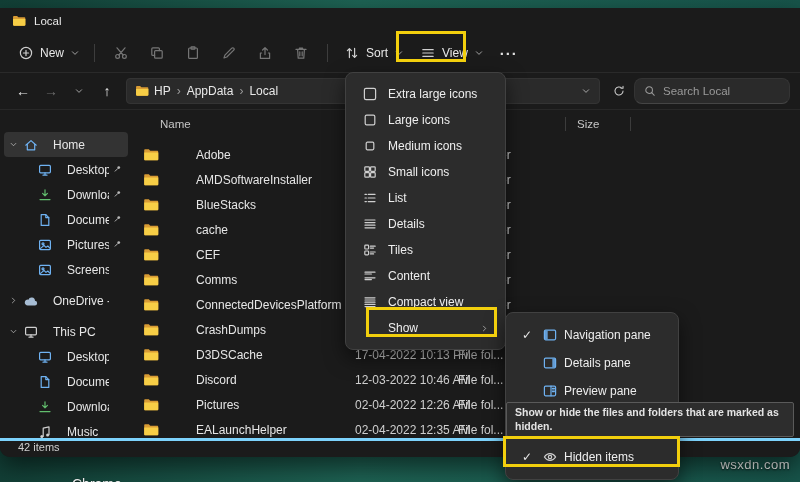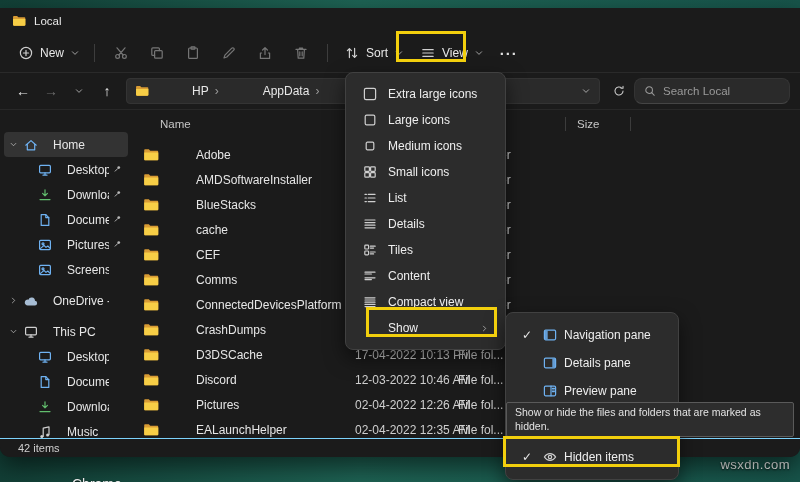--- a/index.html
+++ b/index.html
@@ -21,21 +21,21 @@
   .dim svg{opacity:.5;}
   .vsep{width:1px;height:18px;background:#3d3d3d;margin:0 8px;}
   .more-dots{font-size:15px;font-weight:bold;letter-spacing:1px;color:#e0e0e0;}
 
   .addrbar{height:37px;display:flex;align-items:center;padding:0 10px;gap:2px;border-bottom:1px solid #282828;}
   .nav-btn{width:26px;height:26px;display:flex;align-items:center;justify-content:center;color:#e8e8e8;
            font-size:14px;background:transparent;border:none;border-radius:4px;}
   .nav-btn.disabled{color:#6d6d6d;}
   .addr-field{flex:1;height:26px;background:#2a2a2a;border:1px solid #343434;border-radius:4px;
               display:flex;align-items:center;padding:0 8px;gap:2px;margin:0 4px;}
-  .crumb{font-size:12px;color:#e8e8e8;padding:0 3px;white-space:nowrap;margin-left:38px;}
+  .crumb{font-size:12px;color:#e8e8e8;padding:0 3px;white-space:nowrap;}
   .crumb-sep{color:#9a9a9a;font-size:12px;padding:0 3px;}
   .addr-chev{margin-left:auto;}
   .search-field{width:156px;height:26px;background:#2a2a2a;border:1px solid #343434;border-bottom-color:#454545;
                 border-radius:8px;display:flex;align-items:center;gap:6px;padding:0 8px;}
   .search-ph{font-size:11.5px;color:#9a9a9a;white-space:nowrap;}
 
   .body{position:absolute;top:102px;left:0;right:0;bottom:19px;display:flex;overflow:hidden;}
   .sidebar{width:132px;padding-top:22px;overflow:hidden;flex:none;}
   .side-item{height:25px;display:flex;align-items:center;margin:0 4px;padding:0 5px;border-radius:4px;
              color:#e6e6e6;font-size:12px;}
@@ -50,22 +50,22 @@
 
   .main{flex:1;position:relative;}
   .cols{height:28px;display:flex;align-items:center;color:#c6c6c6;font-size:11.5px;position:relative;padding-left:28px;}
   .col-size{position:absolute;left:445px;}
   .col-div{position:absolute;top:7px;width:1px;height:14px;background:#3c3c3c;}
   .rows{margin-top:4px;}
   .file-row{height:25px;display:flex;align-items:center;font-size:12px;color:#e6e6e6;padding-left:11px;position:relative;gap:30px;}
   .f-name{margin-left:7px;white-space:nowrap;}
   .f-date{position:absolute;left:223px;color:#cfcfcf;white-space:nowrap;}
   .f-type{position:absolute;left:326px;color:#cfcfcf;white-space:nowrap;}
-  .statusbar{position:absolute;left:0;right:0;bottom:0;height:19px;display:flex;align-items:center;
-             padding-left:18px;font-size:11px;color:#cfcfcf;border-top:1px solid #7dd3fc;background:#1b1b1b;}
+  .statusbar{position:absolute;left:0;right:0;bottom:0;height:19px;display:flex;align-items:flex-start;
+             padding-left:18px;font-size:11px;color:#cfcfcf;border-top:3px solid #7dd3fc;background:#1b1b1b;}
 
   
   .i16,.icon-slot{width:16px;height:16px;display:inline-flex;flex:none;}
   .i16 svg,.icon-slot svg{width:16px;height:16px;display:block;}
   .i10{width:10px;height:10px;display:inline-flex;flex:none;}
   .i10 svg{width:10px;height:10px;}
   .i14{width:14px;height:14px;display:inline-flex;flex:none;}
   .i14 svg{width:14px;height:14px;}
   .rot90 svg{transform:rotate(90deg);}
 
@@ -77,21 +77,21 @@
   .menu-item{height:26px;display:flex;align-items:center;gap:10px;padding:0 8px;border-radius:4px;
              color:#eeeeee;font-size:12px;position:relative;}
   .show-submenu .menu-item{height:28px;gap:6px;}
   .mi-label{white-space:nowrap;}
   .mi-arrow{margin-left:auto;display:inline-flex;}
   .mi-arrow svg{width:9px;height:9px;}
   .check-slot{width:14px;color:#e8e8e8;font-size:12px;flex:none;}
   .sub-hidden-offset{margin-top:10px;}
 
   .tooltip{position:absolute;left:506px;top:402px;width:288px;background:#2d2d2d;border:1px solid #5a5a5a;
-           color:#e3e3e3;font-size:10.5px;line-height:1.3;padding:3px 8px;z-index:30;border-radius:2px;}
+           color:#e3e3e3;font-size:10.5px;line-height:1.3;padding:3px 8px;z-index:30;border-radius:2px;font-weight:bold;}
 
   .anno{position:absolute;border:3px solid #f2cf0d;z-index:40;pointer-events:none;}
   .anno-view{left:396px;top:31px;width:70px;height:31px;}
   .anno-show{left:366px;top:307px;width:131px;height:30px;}
   .anno-hidden{left:503px;top:436px;width:177px;height:31px;}
 
   .desk-label{position:absolute;left:72px;top:476px;font-size:14px;color:#ffffff;
               text-shadow:0 1px 2px #000;z-index:5;}
   .watermark{position:absolute;right:10px;top:457px;font-size:13px;color:#eef3f1;letter-spacing:.5px;
              text-shadow:0 1px 2px rgba(0,0,0,.8);z-index:5;}

